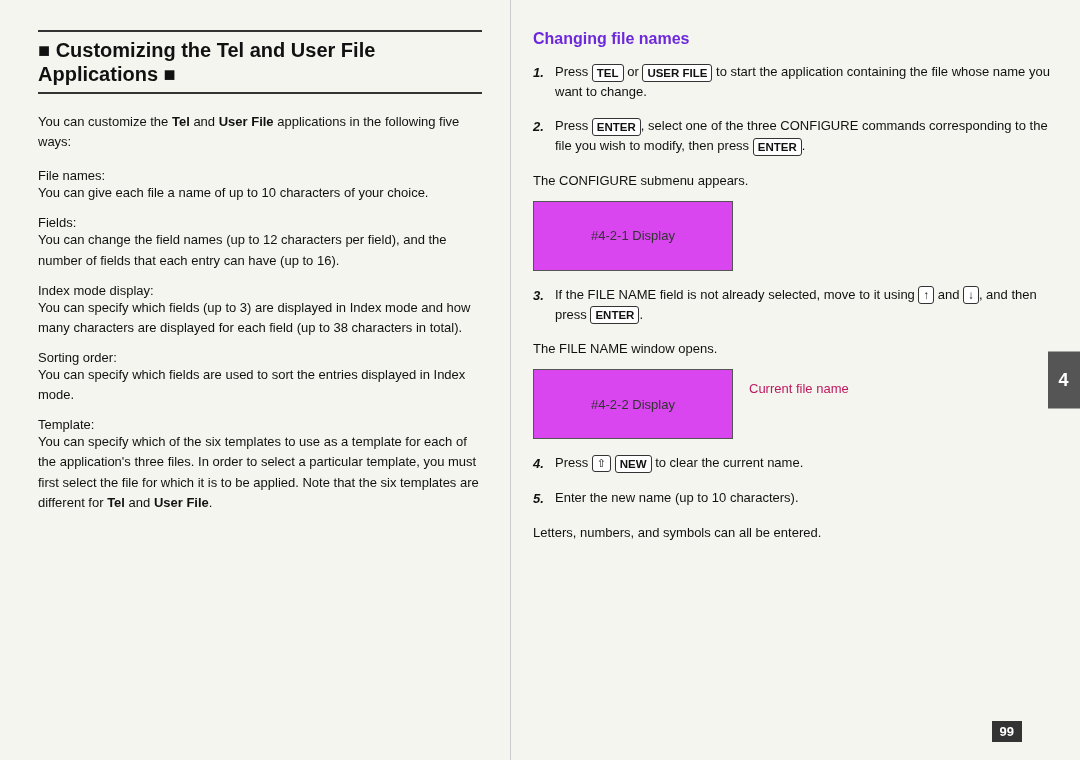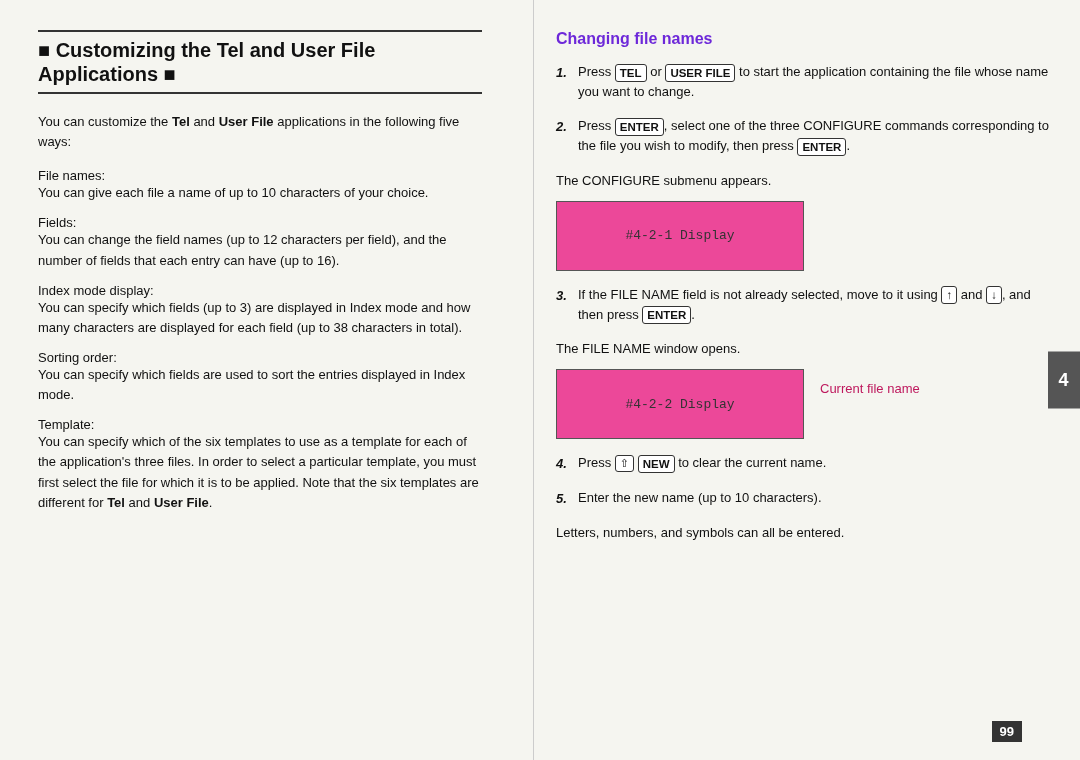--- a/index.html
+++ b/index.html
@@ -11,21 +11,20 @@
       width: 1080px;
       height: 760px;
       overflow: hidden;
     }
     .page {
       display: flex;
       width: 1080px;
       height: 760px;
       background: #f5f5f0;
       position: relative;
-      gap: 23px;
     }
     
     .left-col {
       width: 510px;
       padding: 30px 28px 20px 38px;
       flex-shrink: 0;
     }
     
     .right-col {
       flex: 1;
@@ -143,30 +142,29 @@
       vertical-align: middle;
     }
     
     .display-box-container {
       margin: 10px 0 14px 0;
       display: flex;
       align-items: flex-start;
     }
     .display-box {
       border: 1.5px solid #555;
-      background: #ec4899;
-      width: 248px;
+      background: #d946ef;
+      width: 200px;
       height: 70px;
       display: flex;
       align-items: center;
       justify-content: center;
       font-size: 13px;
       color: #333;
       flex-shrink: 0;
-      font-family: Liberation Mono, monospace;
     }
     .display-label {
       font-size: 13px;
       color: #be185d;
       margin-left: 16px;
       padding-top: 10px;
       line-height: 1.5;
     }
     
     .sub-note {

